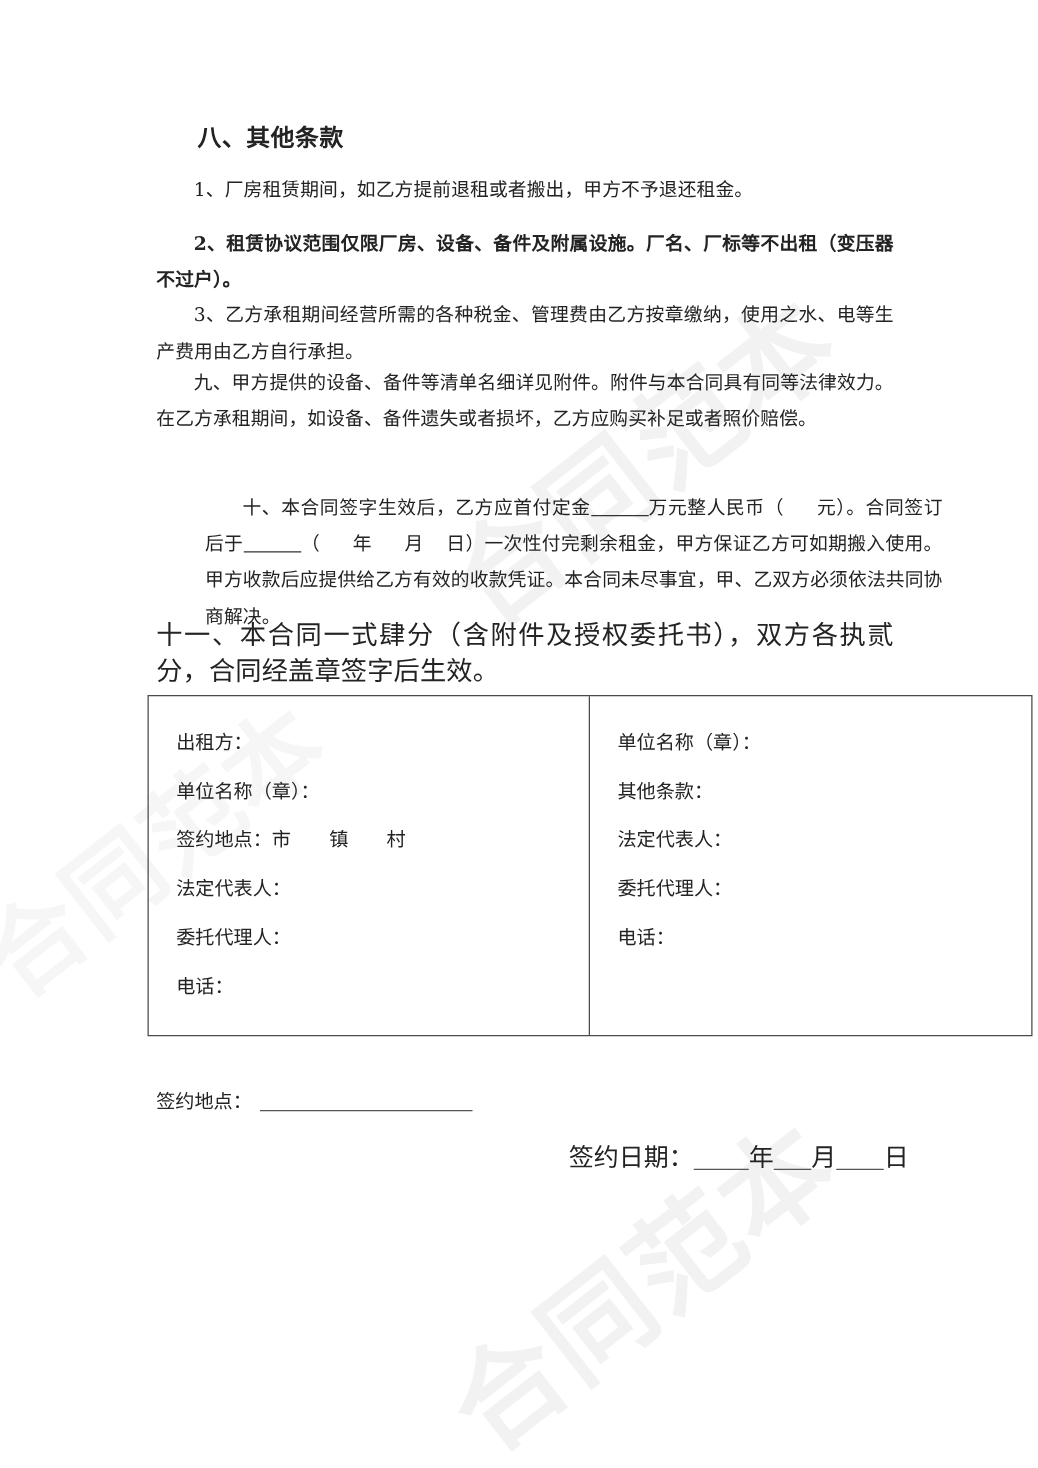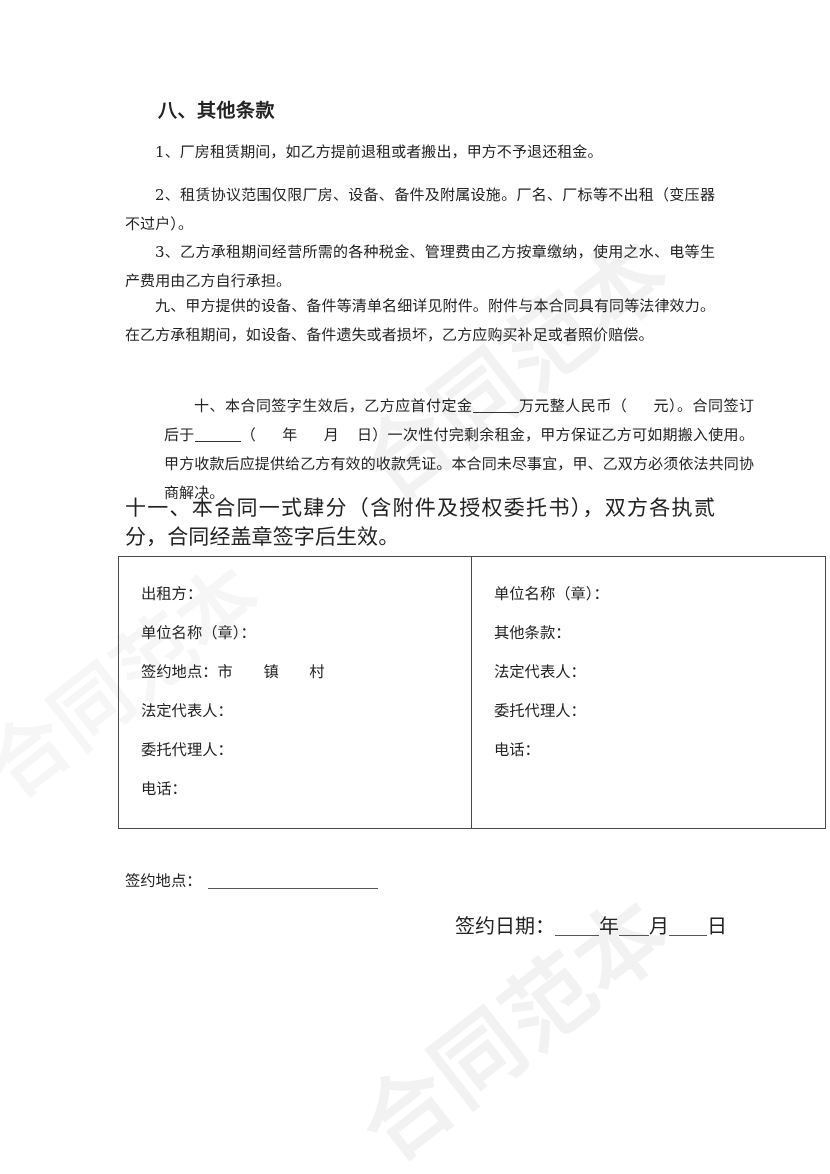--- a/index.html
+++ b/index.html
@@ -58,21 +58,21 @@
     font-size: 15px;
     line-height: 29px;
     text-align: justify;
     text-justify: inter-ideograph;
     letter-spacing: 0.1px;
   }
   .para.indent { text-indent: 2em; }
   .para.noindent { text-indent: 0; font-size: 21px; }
 
   .p1 { top: 138px; }
-  .p2 { top: 181px; }
+  .p2 { top: 181px; font-weight: bold; }
   .p3 { top: 238px; }
   .p9 { top: 292px; }
   .p10 { top: 392px; margin-left: 39px; }
   .p11 { top: 494px; }
 
   .blank-s { display: inline-block; width: 46px; border-bottom: 1.4px solid #333; vertical-align: -2px; }
   .gap-sm { display: inline-block; width: 18px; }
   .gap-md { display: inline-block; width: 26px; }
 
   

